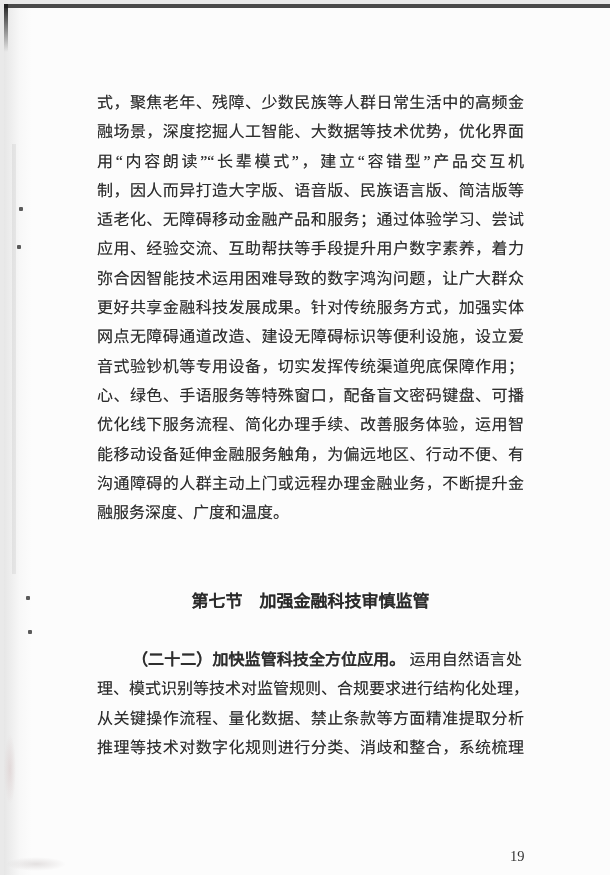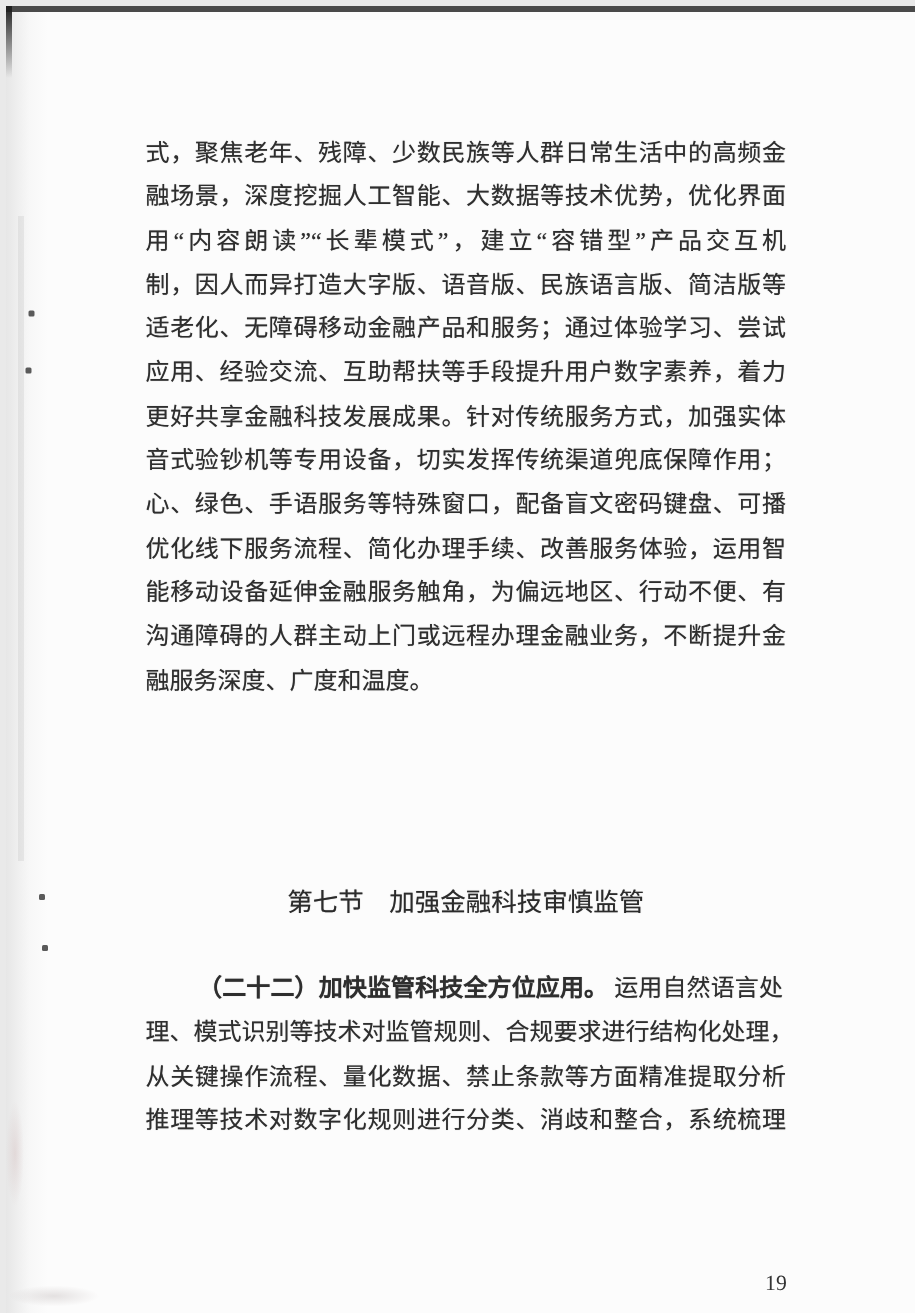--- a/index.html
+++ b/index.html
@@ -85,21 +85,21 @@
 
   .section-heading {
     position: absolute;
     left: 89px;
     width: 435px;
     top: 581px;
     height: 29px;
     line-height: 29px;
     text-align: center;
     font-size: 17px;
-    font-weight: 400;
+    font-weight: 700;
     color: #2b2b2b;
     text-shadow: 0 0 0.5px rgba(43,43,43,0.55);
   }
 
   .page-number {
     position: absolute;
     left: 504px;
     top: 842px;
     font-size: 14.5px;
     color: #333;
@@ -123,21 +123,23 @@
   <div class="edge-bottom"></div>
   <div class="edge-left-notch"></div>
 
   <div class="body-col para1">
     <div class="line">式，聚焦老年、残障、少数民族等人群日常生活中的高频金</div>
     <div class="line">融场景，深度挖掘人工智能、大数据等技术优势，优化界面</div>
     <div class="line">用“内容朗读”“长辈模式”，建立“容错型”产品交互机</div>
     <div class="line">制，因人而异打造大字版、语音版、民族语言版、简洁版等</div>
     <div class="line">适老化、无障碍移动金融产品和服务；通过体验学习、尝试</div>
     <div class="line">应用、经验交流、互助帮扶等手段提升用户数字素养，着力</div>
+    <div class="line">弥合因智能技术运用困难导致的数字鸿沟问题，让广大群众</div>
     <div class="line">更好共享金融科技发展成果。针对传统服务方式，加强实体</div>
+    <div class="line">网点无障碍通道改造、建设无障碍标识等便利设施，设立爱</div>
     <div class="line">音式验钞机等专用设备，切实发挥传统渠道兜底保障作用；</div>
     <div class="line">心、绿色、手语服务等特殊窗口，配备盲文密码键盘、可播</div>
     <div class="line">优化线下服务流程、简化办理手续、改善服务体验，运用智</div>
     <div class="line">能移动设备延伸金融服务触角，为偏远地区、行动不便、有</div>
     <div class="line">沟通障碍的人群主动上门或远程办理金融业务，不断提升金</div>
     <div class="line para-end">融服务深度、广度和温度。</div>
   </div>
 
   <div class="section-heading">第七节　加强金融科技审慎监管</div>
 

